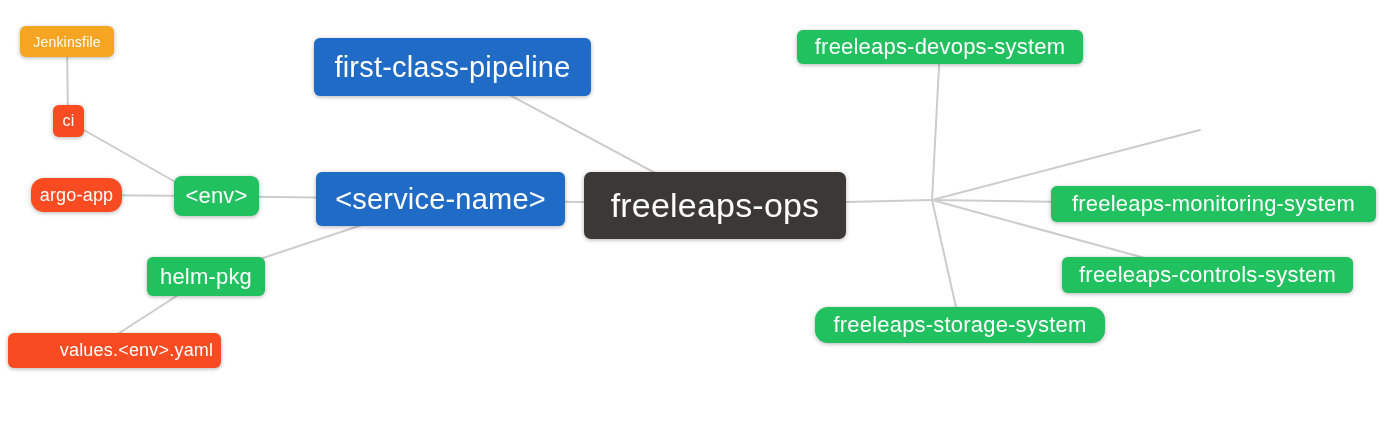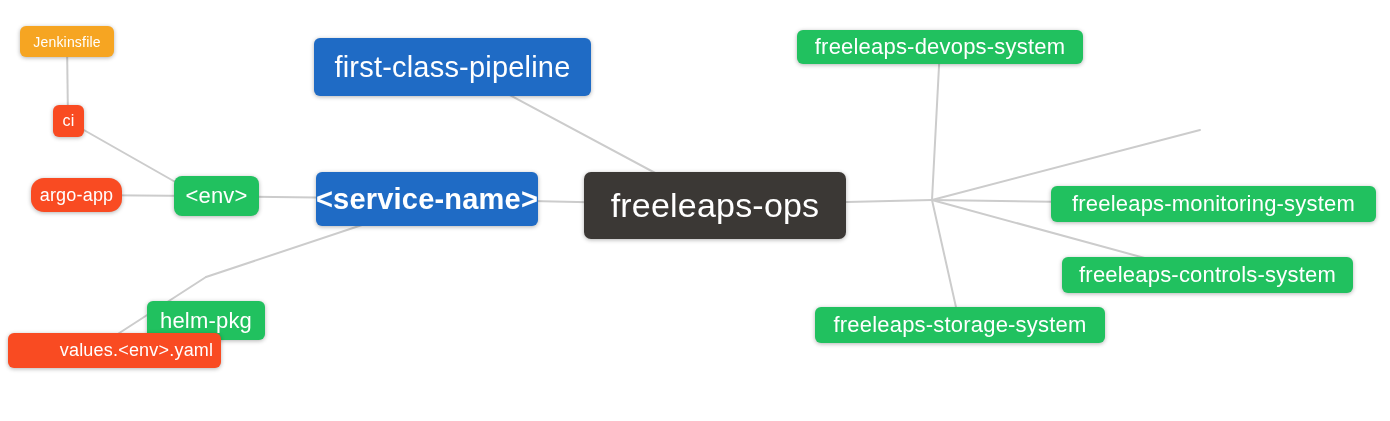--- a/index.html
+++ b/index.html
@@ -39,30 +39,30 @@
   .c-green  { background: var(--color-green,  #21c15f); }
   .c-red    { background: var(--color-red,    #f94b22); }
   .c-orange { background: var(--color-orange, #f6a522); }
   .c-dark   { background: var(--color-dark,   #3b3835); }
 
   .n-jenkinsfile { left: 20px;   top: 26px;  width: 94px;  height: 31px; font-size: 14px; }
   .n-ci          { left: 53px;   top: 105px; width: 31px;  height: 32px; font-size: 16px; }
   .n-argo        { left: 31px;   top: 178px; width: 91px;  height: 34px; font-size: 18px; border-radius: 13px; }
   .n-env         { left: 158px;  top: 176px; width: 85px;  height: 40px; font-size: 22px; border-radius: 8px; margin-left: 16px; }
   .n-fcp         { left: 314px;  top: 38px;  width: 277px; height: 58px; font-size: 29px; }
-  .n-service     { left: 316px;  top: 172px; width: 222px; height: 54px; font-size: 29px; font-weight: bold; }
+  .n-service     { left: 316px;  top: 172px; width: 249px; height: 54px; font-size: 29px; }
   .n-ops         { left: 584px;  top: 172px; width: 262px; height: 67px; font-size: 34px; border-radius: 7px; }
   .n-manifests   { left: 852px;  top: 174px; width: 160px; height: 53px; font-size: 29px; }
-  .n-helm        { left: 147px;  top: 257px; width: 118px; height: 39px; font-size: 22px; margin-top: 44px; }
+  .n-helm        { left: 147px;  top: 257px; width: 118px; height: 39px; font-size: 22px; }
   .n-values      { left: 8px;    top: 333px; width: 169px; height: 35px; font-size: 18px; padding-left: 44px; }
   .n-devops      { left: 797px;  top: 30px;  width: 286px; height: 34px; font-size: 22px; text-align: center; }
   .n-network     { left: 1054px; top: 113px; width: 293px; height: 35px; font-size: 22px; }
   .n-monitoring  { left: 1051px; top: 186px; width: 325px; height: 36px; font-size: 22px; }
   .n-controls    { left: 1062px; top: 257px; width: 291px; height: 36px; font-size: 22px; }
-  .n-storage     { left: 815px;  top: 307px; width: 290px; height: 36px; font-size: 22px; }
+  .n-storage     { left: 815px;  top: 307px; width: 290px; height: 36px; font-size: 22px; border-radius: 13px; }
 </style>
 </head>
 <body>
 
 <div class="canvas">
 
   <svg class="edges" viewBox="0 0 1390 421">
     <line x1="67" y1="42" x2="68" y2="121"></line>
     <line x1="68" y1="121" x2="200" y2="196"></line>
     <line x1="77" y1="195" x2="200" y2="196"></line>

